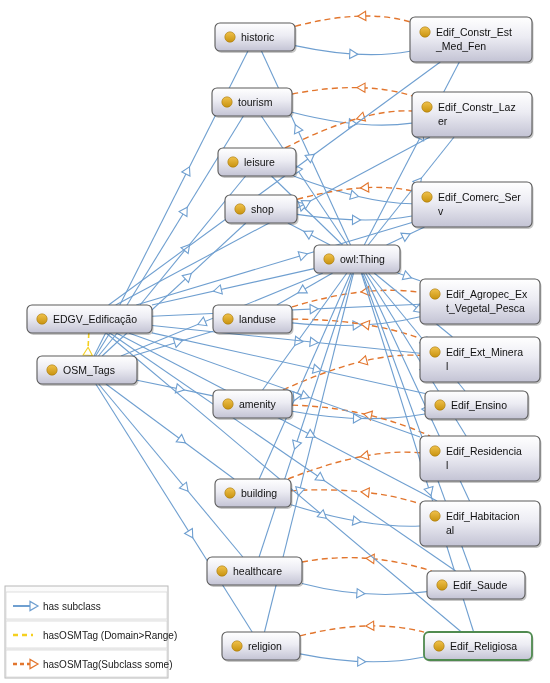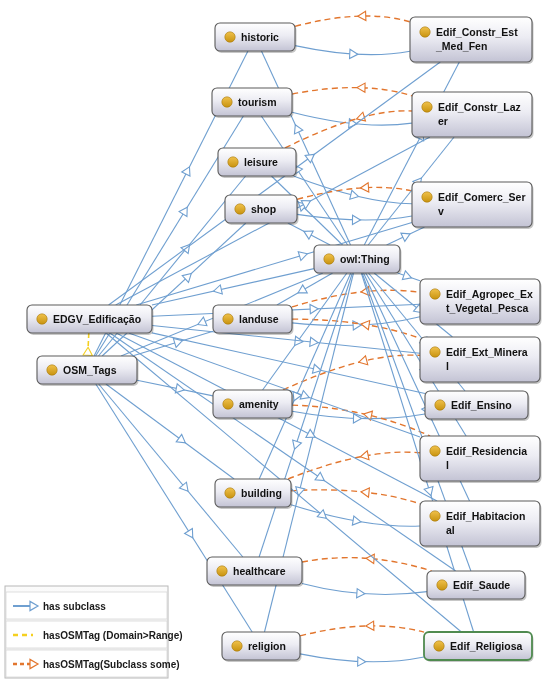--- a/index.html
+++ b/index.html
@@ -1,18 +1,18 @@
 <!DOCTYPE html>
 <html><head>
 <meta charset="utf-8">
 <style>
   html,body{margin:0;padding:0;background:#ffffff;}
   body{width:550px;height:683px;overflow:hidden;
        font-family:"Liberation Sans","DejaVu Sans",sans-serif;}
-  #stage{position:relative;width:550px;height:683px;font-weight:bold;}
+  #stage{position:relative;width:550px;height:683px;}
   #graph{position:absolute;left:0;top:0;}
   .node-label{font-size:10.5px;fill:#111111;font-family:"Liberation Sans","DejaVu Sans",sans-serif;}
   .legend-label{font-size:10px;fill:#1a1a1a;font-family:"Liberation Sans","DejaVu Sans",sans-serif;}
 </style>
 </head>
 <body>
 
 <div id="stage">
   <svg id="graph" width="550" height="683">
     <defs>

